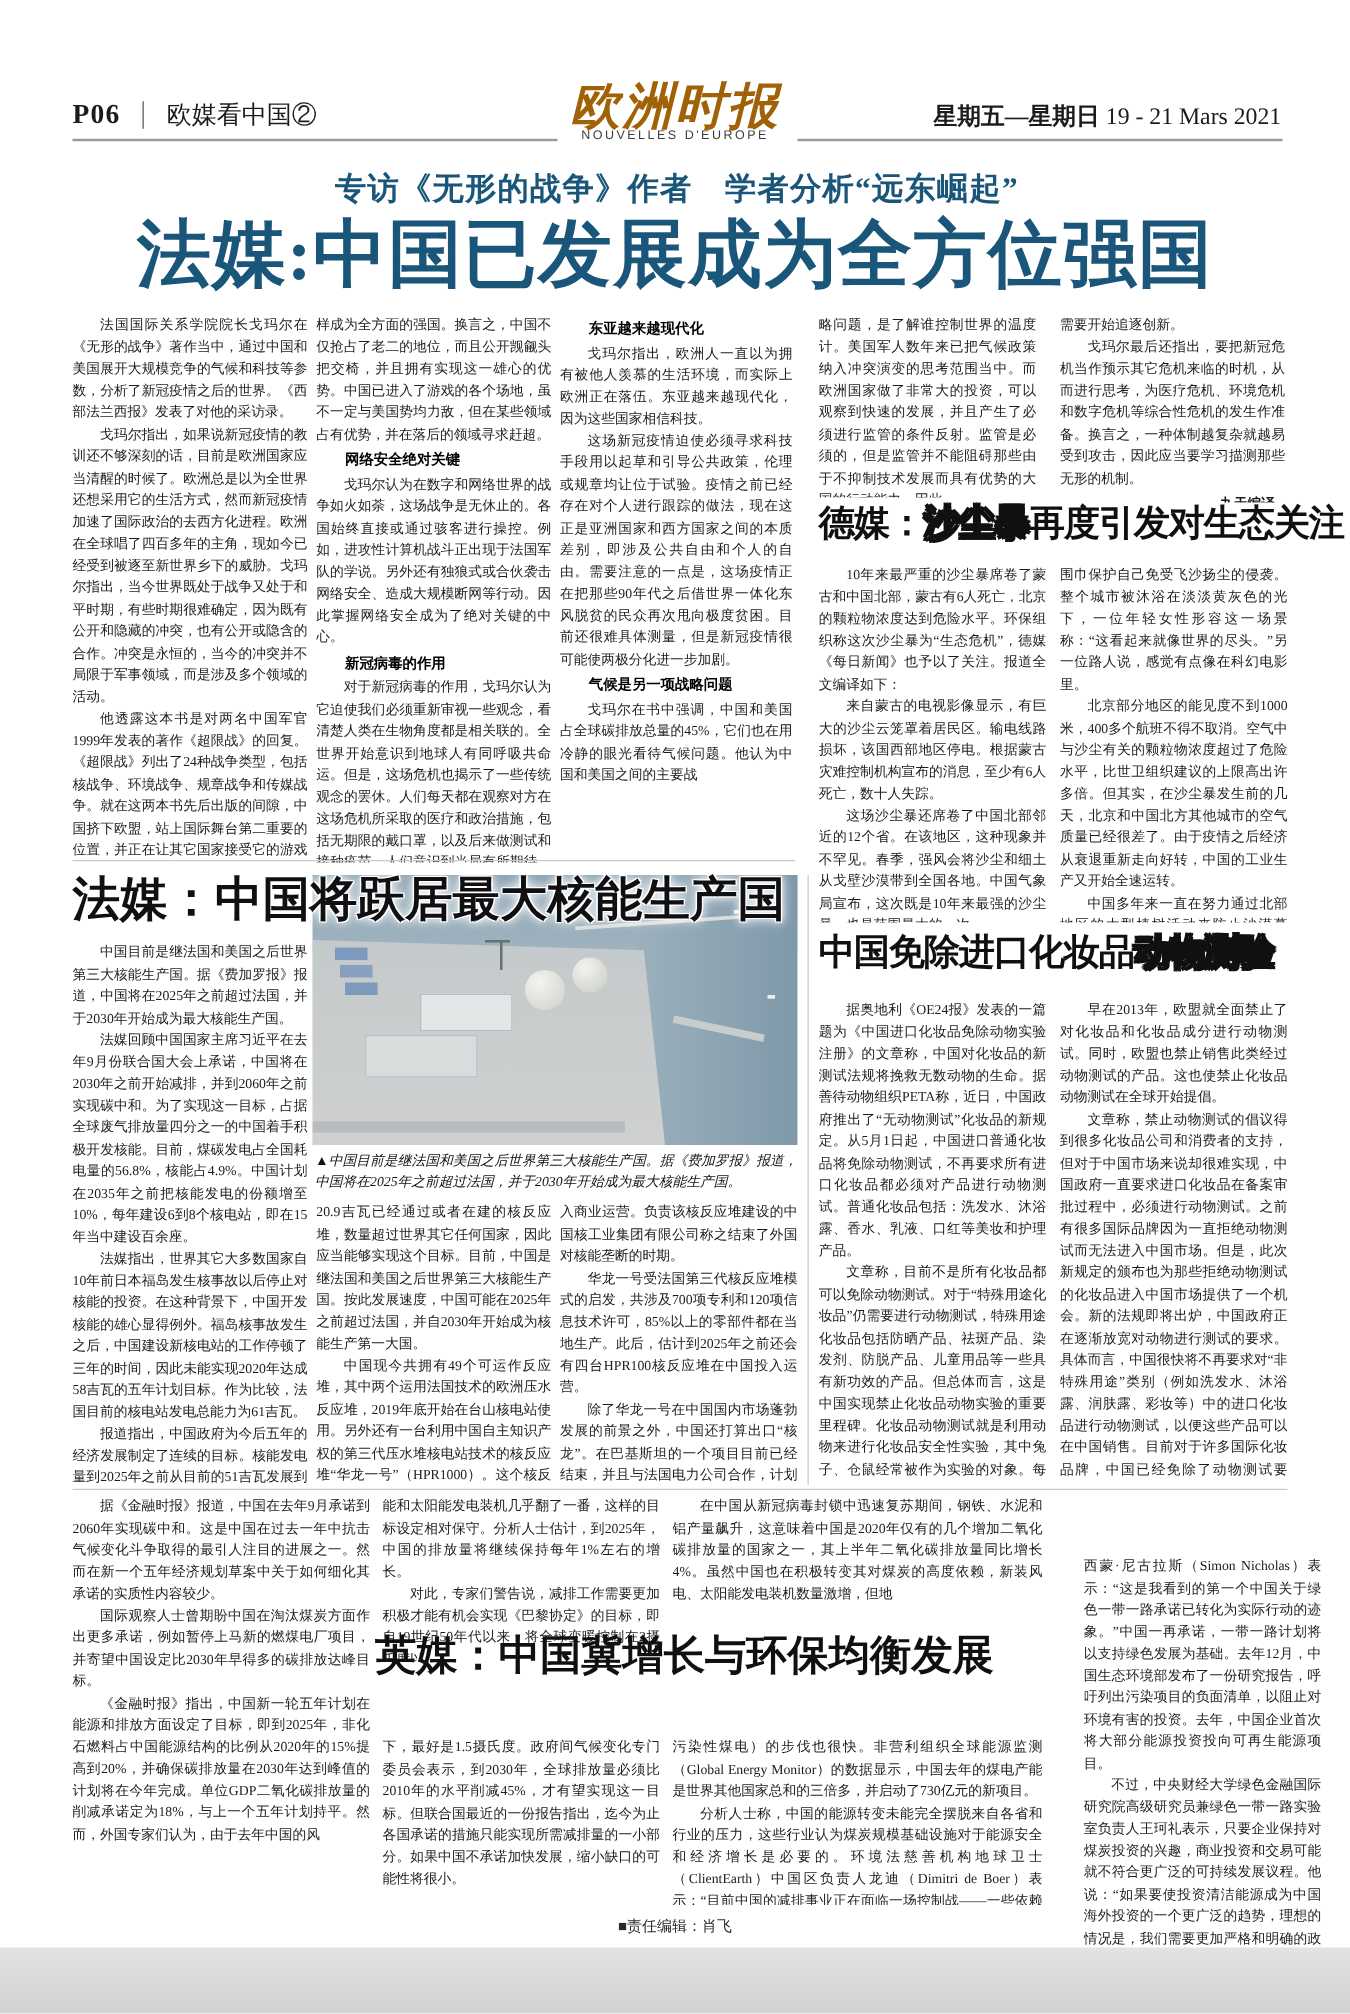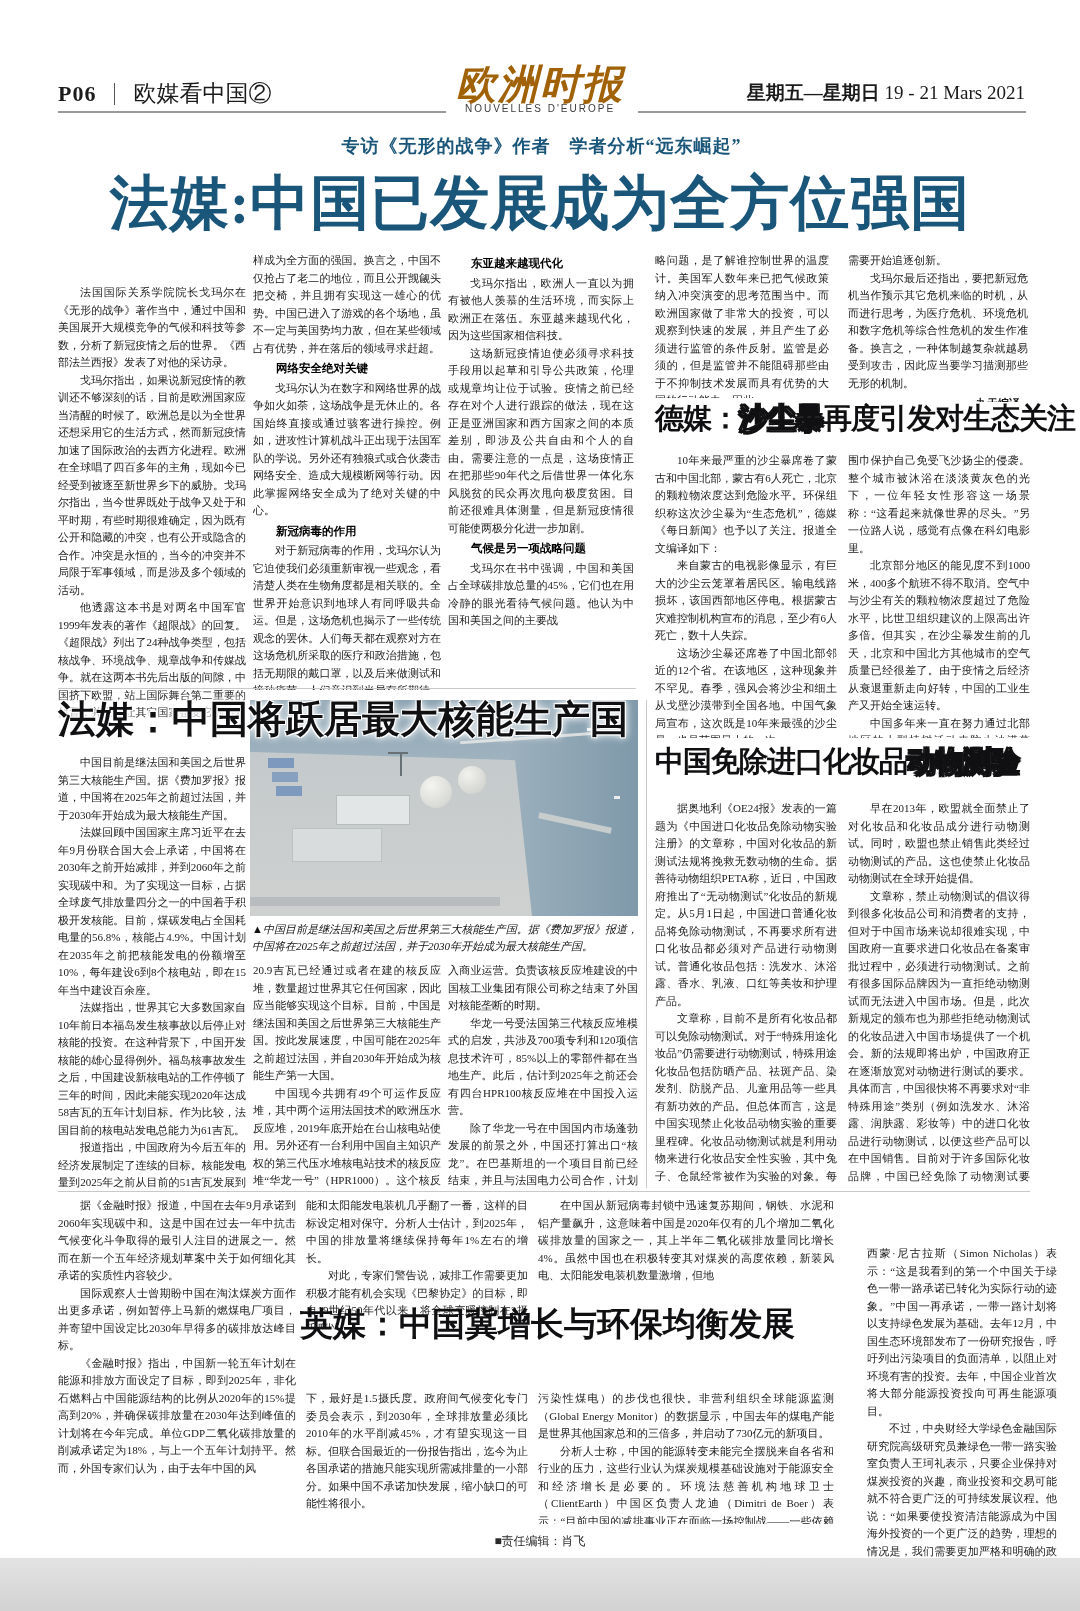--- a/index.html
+++ b/index.html
@@ -3,29 +3,29 @@
 <meta charset="utf-8">
 <style>
   html,body{margin:0;padding:0;background:#ffffff;}
   .page{position:relative;width:1080px;height:1611px;background:#fff;overflow:hidden;
         font-family:"Liberation Serif","DejaVu Serif",serif;color:#1b1b1b;}
   .abs{position:absolute;}
   
   .hdr-left{left:58px;top:78px;font-size:20px;display:flex;align-items:baseline;gap:18px;}
   .hdr-pnum{font-weight:900;font-size:22px;letter-spacing:1px;}
   .hdr-sep{width:1px;height:22px;background:#555;align-self:center;}
-  .hdr-sec{font-size:23px;}
+  .hdr-sec{font-size:20px;}
   .rule{background:#9a9a9a;height:2px;}
   .masthead{left:455px;top:70px;width:170px;text-align:center;}
   .masthead-cn{color:#a16207;font-weight:900;font-size:40px;font-style:italic;letter-spacing:2px;line-height:30px;}
   .masthead-fr{color:#3c3c3c;font-size:10px;letter-spacing:2px;font-family:"Liberation Sans",sans-serif;margin-top:3px;}
   .hdr-date{right:55px;top:80px;font-size:19px;}
   .hdr-date .cn{font-weight:700;}
   
-  .kicker{left:58px;top:134px;width:967px;text-align:center;color:#1a567a;font-weight:900;font-size:18px;letter-spacing:1px;}
+  .kicker{left:58px;top:134px;width:967px;text-align:center;color:#1a567a;font-weight:900;font-size:25px;letter-spacing:1px;}
   .main-head{left:20px;top:164px;width:1040px;text-align:center;color:#1a567a;font-weight:900;font-size:59px;letter-spacing:1px;white-space:nowrap;}
   .art-head{font-weight:900;color:#101012;white-space:nowrap;}
   .fancy{color:#fff;-webkit-text-stroke:1.2px #101012;
          text-shadow:-1.5px -1.5px 0 #101012,1.5px -1.5px 0 #101012,-1.5px 1.5px 0 #101012,1.5px 1.5px 0 #101012;}
   
   .jcol{position:absolute;text-align:justify;overflow:hidden;font-size:11px;line-height:17.5px;color:#1b1b1b;}
   .jcol p{margin:0;text-indent:2em;}
   .jcol p.cont{text-indent:0;}
   .jcol .sub{font-weight:700;text-indent:2em;margin:3px 0 2px;color:#000;font-size:11.5px;}
   .byline{font-weight:700;text-align:right;padding-right:8px;margin-top:3px;}
@@ -60,21 +60,21 @@
   <div class="abs hdr-date">
     <span class="cn">星期五—星期日</span>
     <span>19 - 21 Mars 2021</span>
   </div>
   <div class="abs rule" style="left:58px;top:111px;width:388px;"></div>
   <div class="abs rule" style="left:638px;top:111px;width:388px;"></div>
 
   <div class="abs kicker">专访《无形的战争》作者　学者分析“远东崛起”</div>
   <div class="abs main-head">法媒:中国已发展成为全方位强国</div>
 
-  <div class="jcol" style="left:58px;top:252px;width:188px;height:438px;margin-top:32px;">
+  <div class="jcol" style="left:58px;top:252px;width:188px;height:438px;">
     <p>法国国际关系学院院长戈玛尔在《无形的战争》著作当中，通过中国和美国展开大规模竞争的气候和科技等参数，分析了新冠疫情之后的世界。《西部法兰西报》发表了对他的采访录。</p>
     <p>戈玛尔指出，如果说新冠疫情的教训还不够深刻的话，目前是欧洲国家应当清醒的时候了。欧洲总是以为全世界还想采用它的生活方式，然而新冠疫情加速了国际政治的去西方化进程。欧洲在全球唱了四百多年的主角，现如今已经受到被逐至新世界乡下的威胁。戈玛尔指出，当今世界既处于战争又处于和平时期，有些时期很难确定，因为既有公开和隐藏的冲突，也有公开或隐含的合作。冲突是永恒的，当今的冲突并不局限于军事领域，而是涉及多个领域的活动。</p>
     <p>他透露这本书是对两名中国军官1999年发表的著作《超限战》的回复。《超限战》列出了24种战争类型，包括核战争、环境战争、规章战争和传媒战争。就在这两本书先后出版的间隙，中国挤下欧盟，站上国际舞台第二重要的位置，并正在让其它国家接受它的游戏规则。</p>
 
   </div>
   <div class="jcol" style="left:253px;top:252px;width:188px;height:438px;">
     <p class="cont">样成为全方面的强国。换言之，中国不仅抢占了老二的地位，而且公开觊觎头把交椅，并且拥有实现这一雄心的优势。中国已进入了游戏的各个场地，虽不一定与美国势均力敌，但在某些领域占有优势，并在落后的领域寻求赶超。</p>
     <div class="sub">网络安全绝对关键</div>
     <p>戈玛尔认为在数字和网络世界的战争如火如荼，这场战争是无休止的。各国始终直接或通过骇客进行操控。例如，进攻性计算机战斗正出现于法国军队的学说。另外还有独狼式或合伙袭击网络安全、造成大规模断网等行动。因此掌握网络安全成为了绝对关键的中心。</p>
     <div class="sub">新冠病毒的作用</div>

